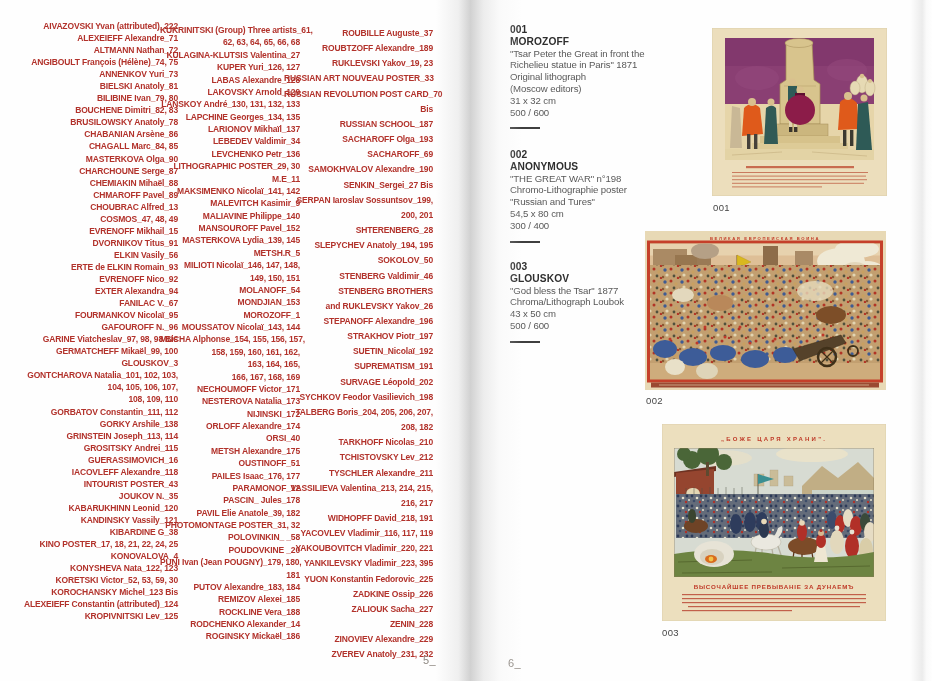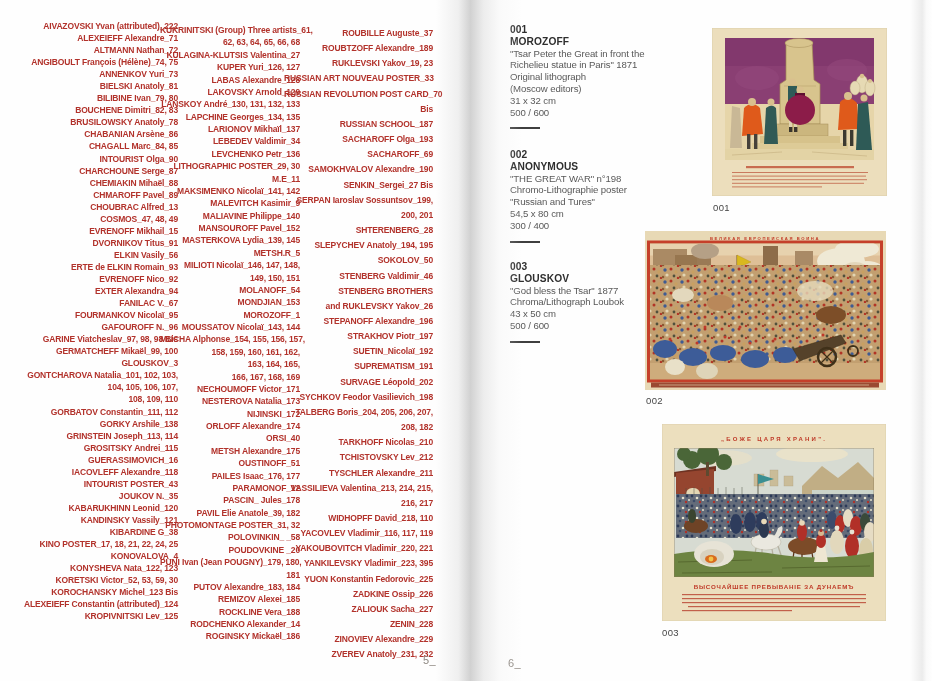--- a/index.html
+++ b/index.html
@@ -80,21 +80,21 @@
         <div class="idx-line">ALEXEIEFF Alexandre_71</div>
         <div class="idx-line">ALTMANN Nathan_72</div>
         <div class="idx-line">ANGIBOULT François (Hélène)_74, 75</div>
         <div class="idx-line">ANNENKOV Yuri_73</div>
         <div class="idx-line">BIELSKI Anatoly_81</div>
         <div class="idx-line">BILIBINE Ivan_79, 80</div>
         <div class="idx-line">BOUCHENE Dimitri_82, 83</div>
         <div class="idx-line">BRUSILOWSKY Anatoly_78</div>
         <div class="idx-line">CHABANIAN Arsène_86</div>
         <div class="idx-line">CHAGALL Marc_84, 85</div>
-        <div class="idx-line">INTOURIST Olga_90</div>
+        <div class="idx-line">MASTERKOVA Olga_90</div>
         <div class="idx-line">CHARCHOUNE Serge_87</div>
         <div class="idx-line">CHEMIAKIN Mihaël_88</div>
         <div class="idx-line">CHMAROFF Pavel_89</div>
         <div class="idx-line">CHOUBRAC Alfred_13</div>
         <div class="idx-line">COSMOS_47, 48, 49</div>
         <div class="idx-line">EVRENOFF Mikhail_15</div>
         <div class="idx-line">DVORNIKOV Titus_91</div>
         <div class="idx-line">ELKIN Vasily_56</div>
         <div class="idx-line">ERTE de ELKIN Romain_93</div>
         <div class="idx-line">EVRENOFF Nico_92</div>
@@ -205,21 +205,21 @@
         <div class="idx-line">SUPREMATISM_191</div>
         <div class="idx-line">SURVAGE Léopold_202</div>
         <div class="idx-line">SYCHKOV Feodor Vasilievich_198</div>
         <div class="idx-line">TALBERG Boris_204, 205, 206, 207,</div>
         <div class="idx-line">208, 182</div>
         <div class="idx-line">TARKHOFF Nicolas_210</div>
         <div class="idx-line">TCHISTOVSKY Lev_212</div>
         <div class="idx-line">TYSCHLER Alexandre_211</div>
         <div class="idx-line">VASSILIEVA Valentina_213, 214, 215,</div>
         <div class="idx-line">216, 217</div>
-        <div class="idx-line">WIDHOPFF David_218, 110</div>
+        <div class="idx-line">WIDHOPFF David_218, 191</div>
         <div class="idx-line">YACOVLEV Vladimir_116, 117, 119</div>
         <div class="idx-line">YAKOUBOVITCH Vladimir_220, 221</div>
         <div class="idx-line">YANKILEVSKY Vladimir_223, 395</div>
         <div class="idx-line">YUON Konstantin Fedorovic_225</div>
         <div class="idx-line">ZADKINE Ossip_226</div>
         <div class="idx-line">ZALIOUK Sacha_227</div>
         <div class="idx-line">ZENIN_228</div>
         <div class="idx-line">ZINOVIEV Alexandre_229</div>
         <div class="idx-line">ZVEREV Anatoly_231, 232</div>
       </div>

